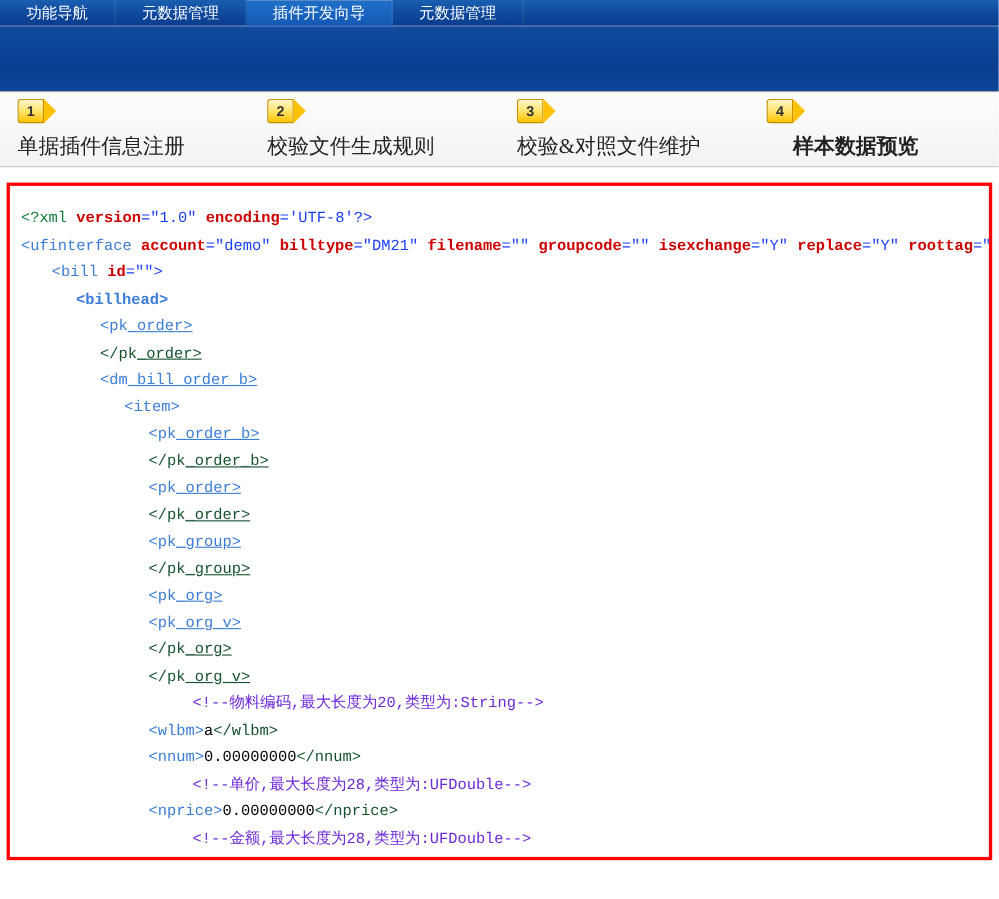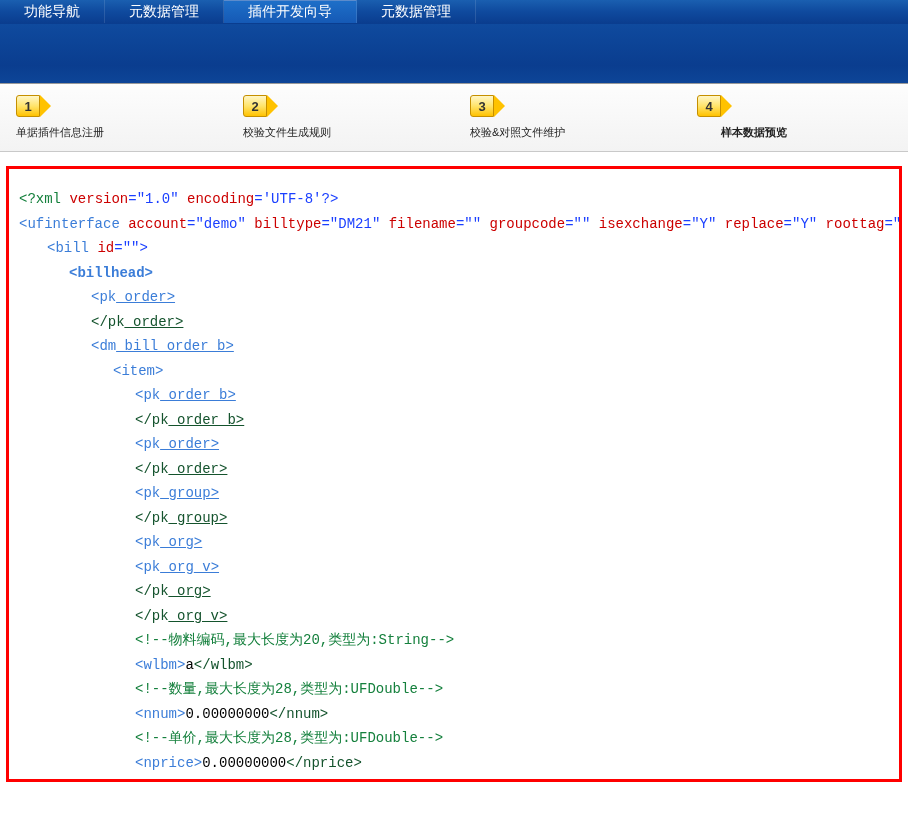--- a/index.html
+++ b/index.html
@@ -67,43 +67,43 @@
 }
 .wizard-step .num-arrow::before {
   content:"";
   position:absolute; left:-12px; top:-12px;
   width:0; height:0;
   border-top: 12px solid transparent;
   border-bottom: 12px solid transparent;
   border-left: 12px solid #c58f00;
   z-index:-1;
 }
-.wizard-step .step-label { color: #222; font-size: 11px; }
+.wizard-step .step-label { color: #222; font-size: 19px; font-family: Liberation Serif, serif; }
 .wizard-step.active .step-label { font-weight: bold; margin-left: 24px; }
 
 .content-area {
   margin: 14px 6px 6px 6px;
   border: 3px solid #ff0000;
   padding: 18px 10px 0 10px;
   height: 616px;
   overflow: hidden;
   font-family: SimSun, "Courier New", monospace;
   font-size: 14px;
   line-height: 1.75;
   white-space: nowrap;
 }
 .xml-line { color: #000; }
 .t-decl { color: #15803d; }
-.t-attrname { color: #cc0000; }
+.t-attrname { color: #cc0000; font-weight: bold; }
 .t-attrval { color: #1a3fff; }
 .t-tag { color: #3b7dd8; }
 .t-underline { text-decoration: underline; }
 .t-close { color: #14532d; }
 .t-content { color: #000; }
-.t-comment { color: #15803d; }
+.t-comment { color: #6d28d9; margin-left: 40px; }
 .ind1 { padding-left: 28px; }
 .ind2 { padding-left: 50px; font-weight: bold; }
 .ind3 { padding-left: 72px; }
 .ind4 { padding-left: 94px; }
 .ind5 { padding-left: 116px; }
 </style>
 </head>
 <body>
 
 <div class="header-tabs">
@@ -159,18 +159,17 @@
   <div class="xml-line ind5"><span class="t-tag">&lt;pk</span><span class="t-tag t-underline">_order&gt;</span></div>
   <div class="xml-line ind5"><span class="t-close">&lt;/pk</span><span class="t-close t-underline">_order&gt;</span></div>
   <div class="xml-line ind5"><span class="t-tag">&lt;pk</span><span class="t-tag t-underline">_group&gt;</span></div>
   <div class="xml-line ind5"><span class="t-close">&lt;/pk</span><span class="t-close t-underline">_group&gt;</span></div>
   <div class="xml-line ind5"><span class="t-tag">&lt;pk</span><span class="t-tag t-underline">_org&gt;</span></div>
   <div class="xml-line ind5"><span class="t-tag">&lt;pk</span><span class="t-tag t-underline">_org_v&gt;</span></div>
   <div class="xml-line ind5"><span class="t-close">&lt;/pk</span><span class="t-close t-underline">_org&gt;</span></div>
   <div class="xml-line ind5"><span class="t-close">&lt;/pk</span><span class="t-close t-underline">_org_v&gt;</span></div>
   <div class="xml-line ind5"><span class="t-comment">&lt;!--物料编码,最大长度为20,类型为:String--&gt;</span></div>
   <div class="xml-line ind5"><span class="t-tag">&lt;wlbm&gt;</span><span class="t-content">a</span><span class="t-close">&lt;/wlbm&gt;</span></div>
-  <div class="xml-line ind5"><span class="t-comment">&lt;!--数量,最大长度为28,类型为:UFDouble--&gt;</span></div>
   <div class="xml-line ind5"><span class="t-tag">&lt;nnum&gt;</span><span class="t-content">0.00000000</span><span class="t-close">&lt;/nnum&gt;</span></div>
   <div class="xml-line ind5"><span class="t-comment">&lt;!--单价,最大长度为28,类型为:UFDouble--&gt;</span></div>
   <div class="xml-line ind5"><span class="t-tag">&lt;nprice&gt;</span><span class="t-content">0.00000000</span><span class="t-close">&lt;/nprice&gt;</span></div>
   <div class="xml-line ind5"><span class="t-comment">&lt;!--金额,最大长度为28,类型为:UFDouble--&gt;</span></div>
 </div>
 
 </body></html>

